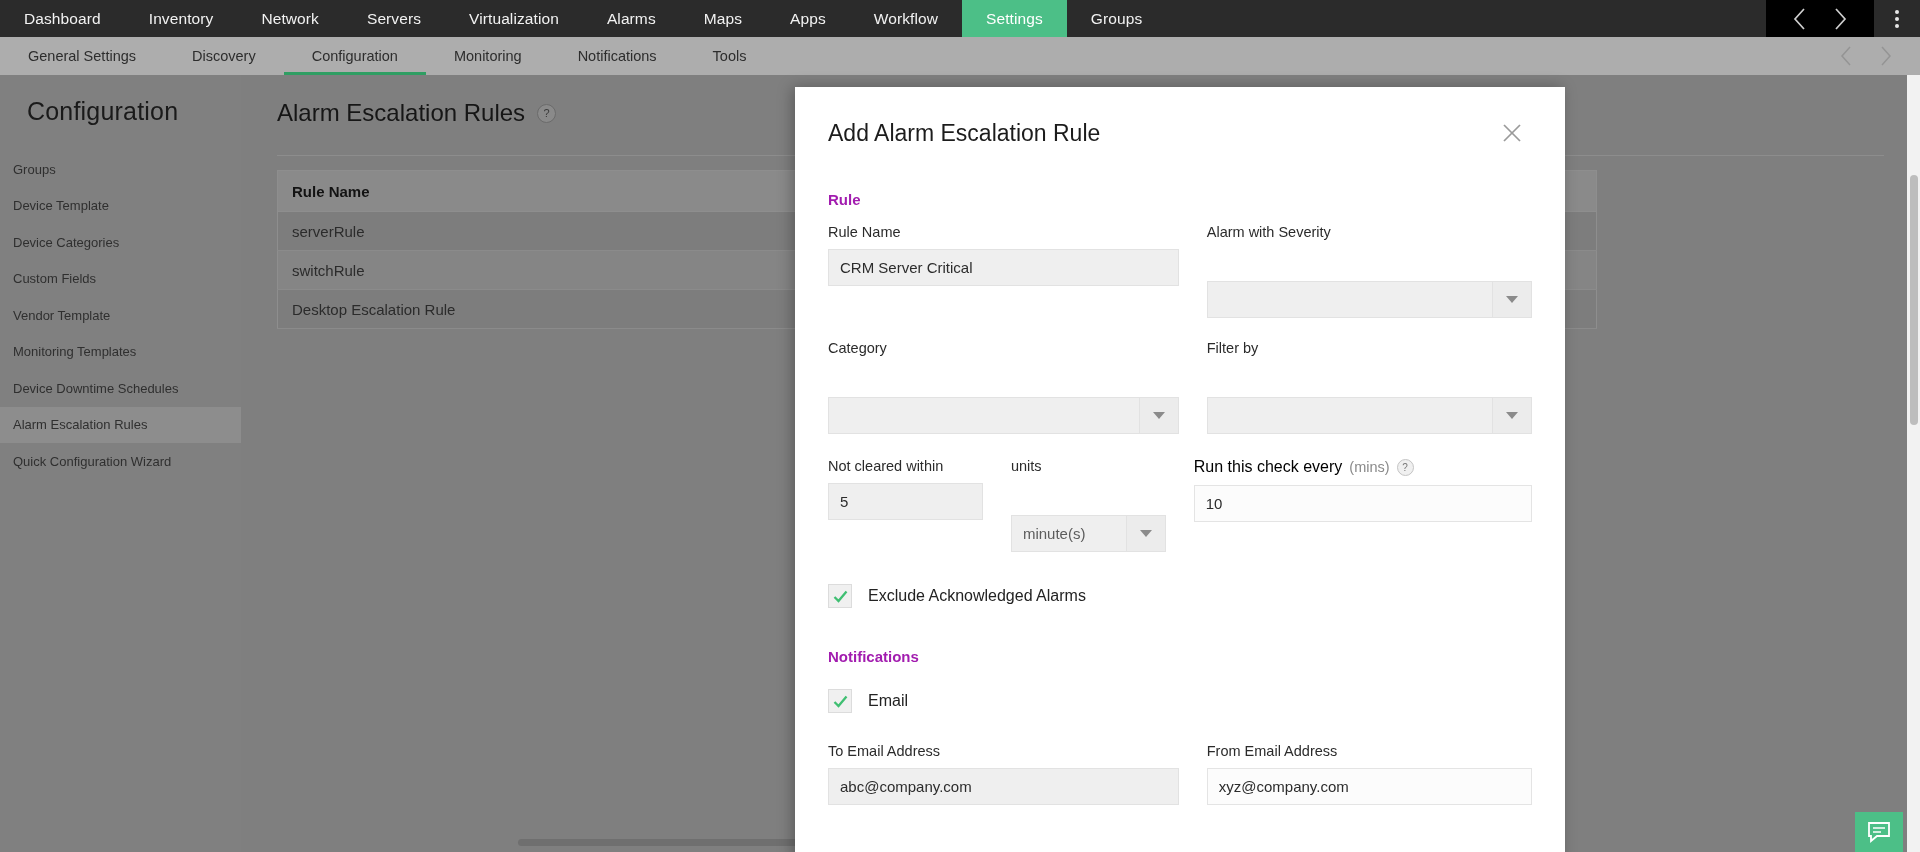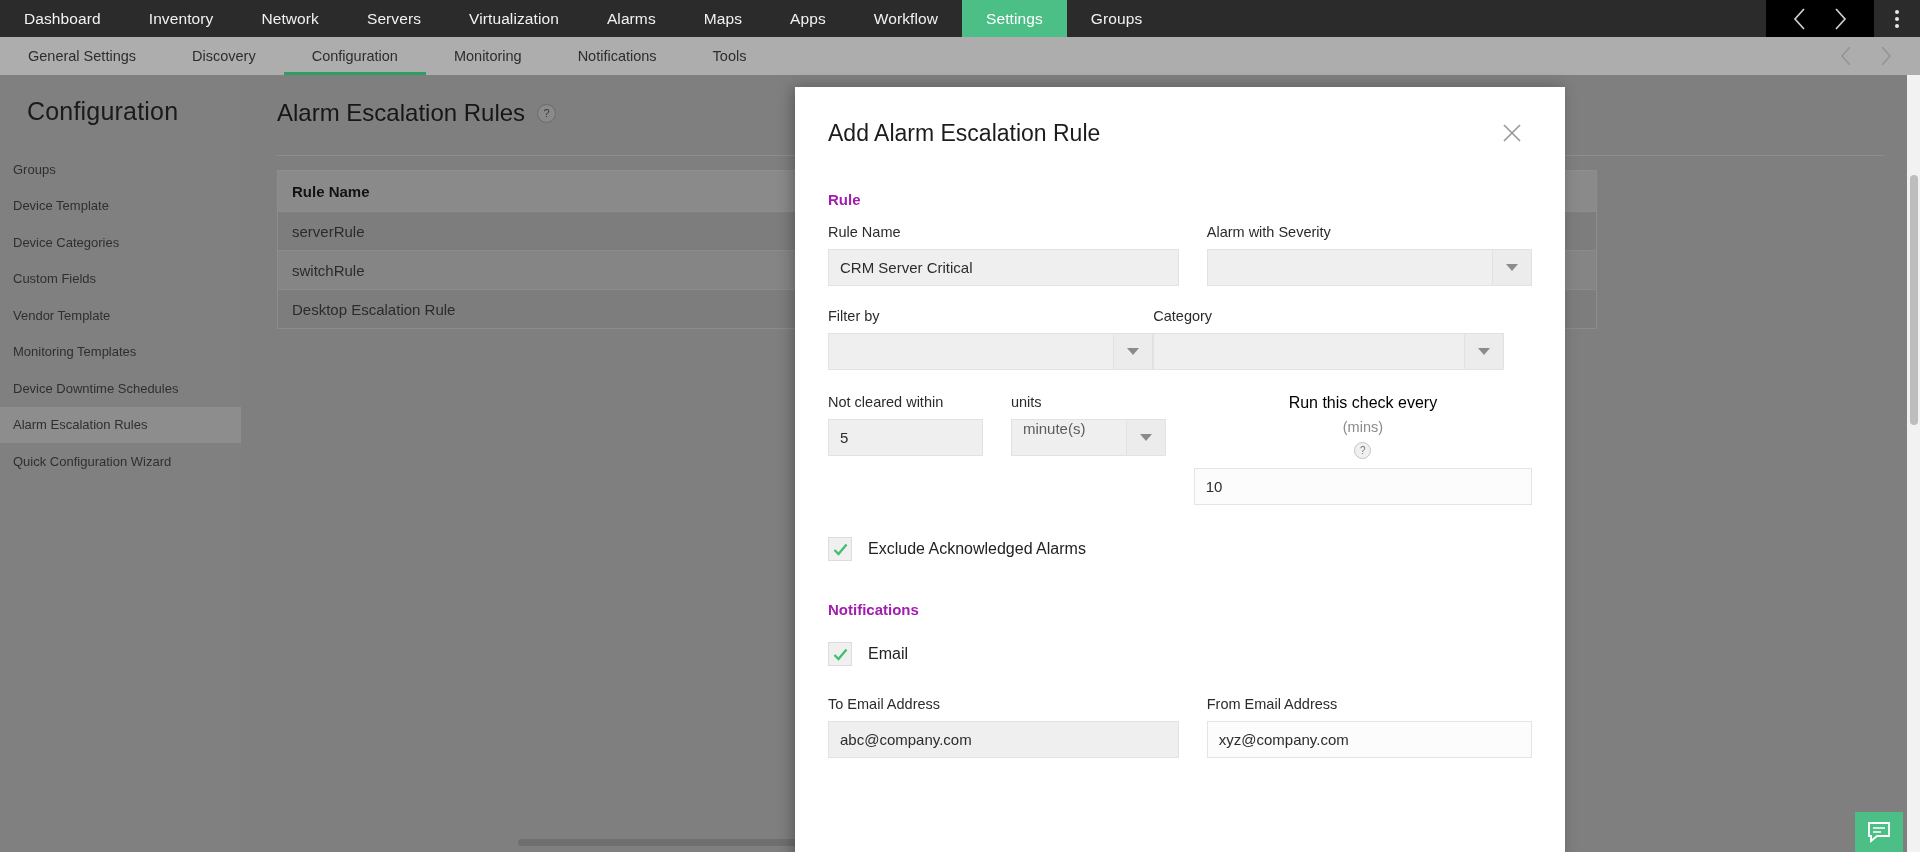--- a/index.html
+++ b/index.html
@@ -125,37 +125,37 @@
   .modal-body { padding: 0 33px; }
 
   .section-label {
     font-size: 15px; font-weight: 700; color: #a21caf; margin-top: 44px;
   }
   .frow { display: flex; margin-top: 16px; }
   .fcol { display: flex; flex-direction: column; }
   .fcol.left { width: 372px; margin-right: 28px; }
   .fcol.right { width: 345px; }
   .flabel { font-size: 14.5px; color: #2b2b2b; margin-bottom: 9px; }
-  .flabel-row { display: flex; align-items: center; gap: 7px; margin-bottom: 9px; flex-direction: column; }
+  .flabel-row { display: flex; align-items: center; gap: 7px; margin-bottom: 9px; }
   .help-sm {
     width: 17px; height: 17px; border-radius: 50%;
     border: 1px solid #c4c4c4; background: #f0f0f0;
     display: inline-flex; align-items: center; justify-content: center;
     font-size: 10px; color: #777; cursor: pointer;
   }
   .finput {
     height: 37px; background: #efefef; border: 1px solid #e2e2e2;
     display: flex; align-items: center; padding: 12px 11px;
     font-size: 15px; color: #2c2c2c; cursor: text;
   }
   .finput.white { background: #fcfcfc; border-color: #e4e4e4; }
   .fselect {
     height: 37px; background: #efefef; border: 1px solid #e2e2e2;
-    display: flex; align-items: flex-start; justify-content: space-between;
-    font-size: 15px; color: #5c5c5c; cursor: pointer;
+    display: flex; align-items: center; justify-content: space-between;
+    font-size: 15px; color: #5c5c5c; cursor: pointer; margin-top: 32px;
   }
   .fselect .sel-val { padding: 0 11px; }
   .fselect .caret {
     width: 39px; height: 100%; border-left: 1px solid #e2e2e2;
     display: flex; align-items: center; justify-content: center;
     background: #ececec;
   }
   .caret i {
     width: 0; height: 0; border-left: 6px solid transparent;
     border-right: 6px solid transparent; border-top: 7px solid #8b8b8b;
@@ -380,38 +380,38 @@
           <div class="fselect">
             <span class="sel-val"></span>
             <span class="caret">
                 <i></i>
               </span>
           </div>
         </div>
       </div>
 
       <div class="frow" style="margin-top:22px">
+        <div class="fcol left">
+          <div class="flabel">Category</div>
+          <div class="fselect">
+            <span class="sel-val"></span>
+            <span class="caret">
+                <i></i>
+              </span>
+          </div>
+        </div>
         <div class="fcol right">
           <div class="flabel">Filter by</div>
           <div class="fselect">
             <span class="sel-val"></span>
             <span class="caret">
                 <i></i>
               </span>
           </div>
         </div>
-        <div class="fcol left">
-          <div class="flabel">Category</div>
-          <div class="fselect">
-            <span class="sel-val"></span>
-            <span class="caret">
-                <i></i>
-              </span>
-          </div>
-        </div>
       </div>
 
       <div class="frow trio" style="margin-top:24px">
         <div class="fcol w-narrow">
           <div class="flabel">Not cleared within</div>
           <div class="finput">5</div>
         </div>
         <div class="fcol w-units">
           <div class="flabel">units</div>
           <div class="fselect">

